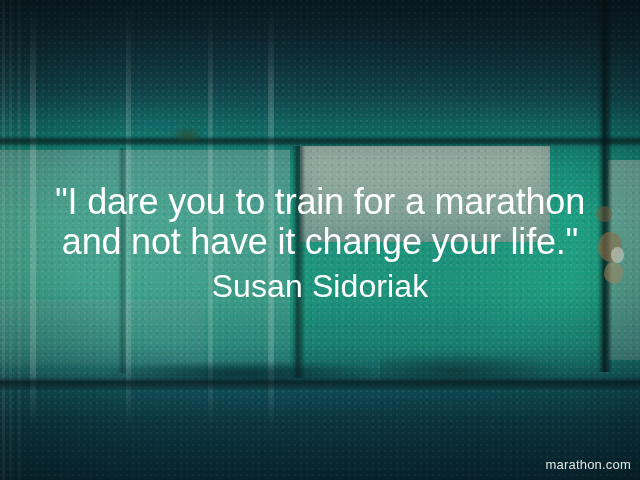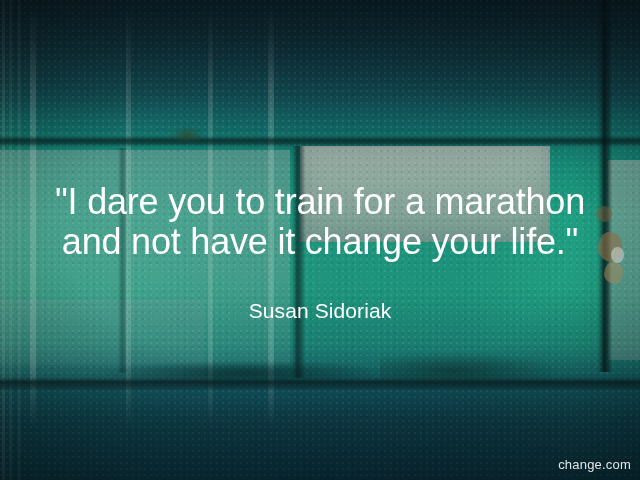--- a/index.html
+++ b/index.html
@@ -184,24 +184,24 @@
     text-align: center;
     color: #ffffff;
     font-size: 36px;
     line-height: 40px;
     letter-spacing: -0.2px;
     white-space: pre-line;
   }
   .attribution {
     position: absolute;
     left: 0; right: 0;
-    top: 296px;
+    top: 271px;
     text-align: center;
     color: #ffffff;
-    font-size: 21px;
+    font-size: 32px;
     line-height: 30px;
     letter-spacing: 0.1px;
   }
   .watermark {
     position: absolute;
     right: 9px;
     bottom: 7px;
     color: #dfe6e6;
     font-size: 13px;
     line-height: 16px;
@@ -240,15 +240,15 @@
   <div class="rubble r3"></div>
   <div class="rubble r4"></div>
 
   <div class="layer vignette"></div>
 
   <div class="quote">"I dare you to train for a marathon
 and not have it change your life."</div>
 
   <div class="attribution">Susan Sidoriak</div>
 
-  <div class="watermark">change.com</div>
+  <div class="watermark">marathon.com</div>
 
 </div>
 
 </body></html>

